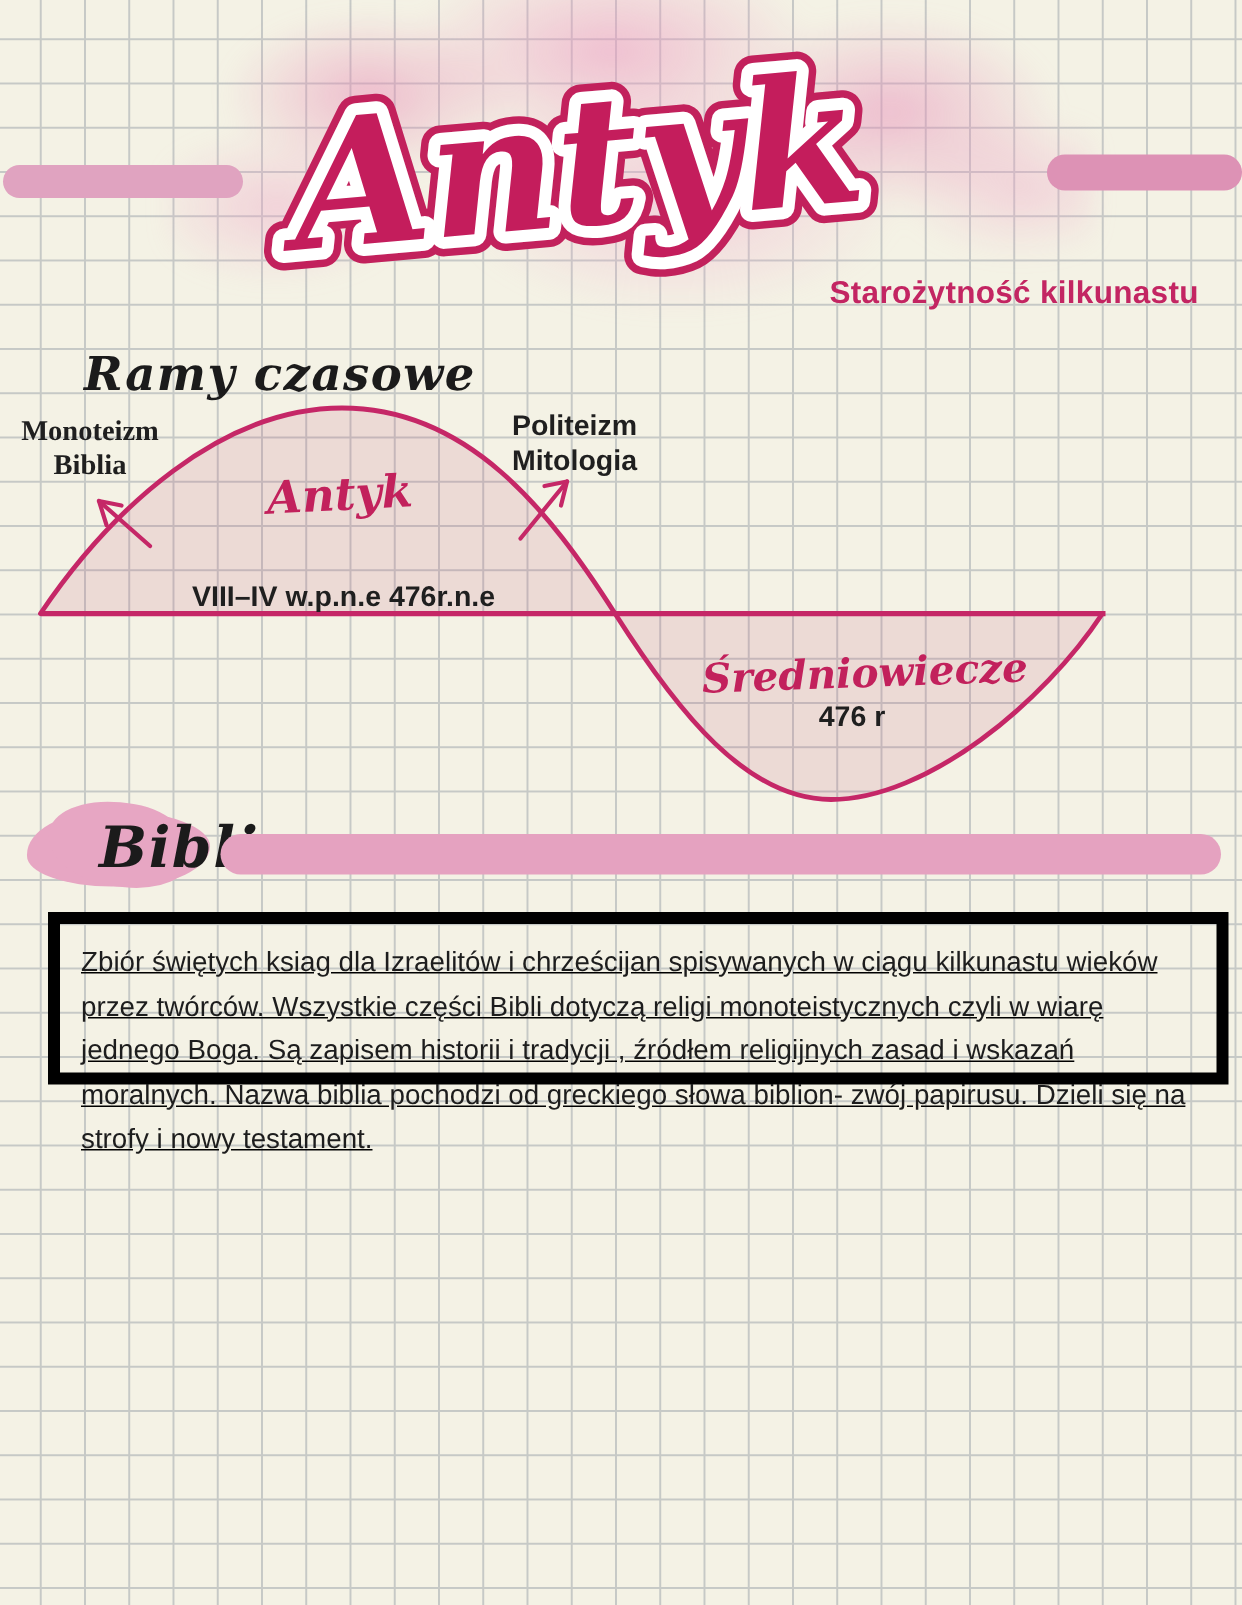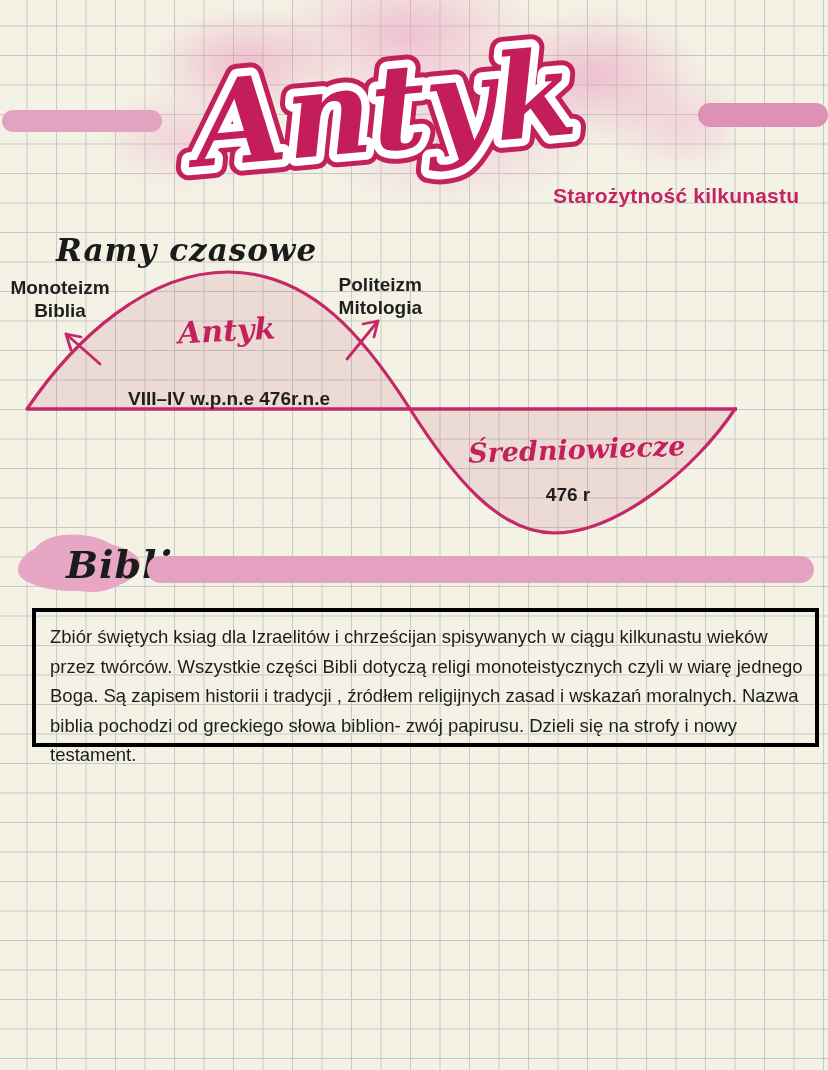--- a/index.html
+++ b/index.html
@@ -32,34 +32,34 @@
   .title-svg{left:150px;top:0px;}
   .title-outer{font-family:"DejaVu Serif",serif;font-style:italic;font-weight:900;font-size:118px;
     fill:none;stroke:#c2215c;stroke-width:26;stroke-linejoin:round;}
   .title-inner{font-family:"DejaVu Serif",serif;font-style:italic;font-weight:900;font-size:118px;
     fill:#c41d5c;stroke:#ffffff;stroke-width:16;stroke-linejoin:round;paint-order:stroke;}
   .subtitle{left:553px;top:184px;font-size:21px;font-weight:bold;color:#c32562;letter-spacing:.2px;}
   .script-black{font-family:"DejaVu Serif",serif;font-style:italic;font-weight:bold;color:#1b1b1b;margin-left:36px;}
   .script-pink{font-family:"DejaVu Serif",serif;font-style:italic;font-weight:bold;color:#c2215c;}
   .ramy-heading{left:20px;top:232px;font-size:31px;letter-spacing:1px;}
   .hand{color:#1f1f1f;font-weight:bold;font-size:19px;line-height:23px;}
-  .label-left{left:8px;top:276px;width:104px;text-align:center;}
-  .label-right{left:318px;top:273px;width:104px;text-align:right;}
+  .label-left{left:8px;top:276px;width:104px;text-align:center;font-family:Liberation Serif, serif;}
+  .label-right{left:331px;top:273px;width:104px;text-align:center;}
   .antyk-label{left:178px;top:313px;font-size:30px;transform:rotate(-3deg);}
   .range-label{left:128px;top:360px;font-size:19px;font-weight:bold;color:#1f1f1f;margin-top:28px;}
   .mid-group{left:468px;top:434px;width:200px;text-align:center;}
   .sred-label{font-size:27px;transform:rotate(-2deg);display:inline-block;}
-  .date-label{font-size:19px;font-weight:bold;color:#1f1f1f;margin-top:19px;}
+  .date-label{font-size:19px;font-weight:bold;color:#1f1f1f;margin-top:3px;}
   .biblia-highlight{left:18px;top:541px;width:122px;height:50px;background:#e7a6c3;
     border-radius:46% 54% 50% 50% / 62% 50% 58% 44%;}
   .biblia-highlight::after{content:"";position:absolute;left:14px;top:-6px;width:96px;height:56px;
     background:#e7a6c3;border-radius:50% 50% 46% 54% / 48% 60% 44% 58%;transform:rotate(6deg);}
   .biblia-heading{left:30px;top:542px;font-size:38px;letter-spacing:1px;}
   .biblia-bar{left:147px;top:556px;width:667px;height:27px;background:#e5a2c0;border-radius:14px;}
-  .desc-box{left:32px;top:608px;width:787px;height:139px;border:4px solid #000000;box-sizing:border-box;}
+  .desc-box{left:32px;top:608px;width:787px;height:115px;border:8px solid #000000;box-sizing:border-box;text-decoration:underline;}
   .desc-text{padding:10px 12px 0 14px;font-size:18.5px;line-height:29.6px;color:#1d1d1d;}
   svg{display:block;}
   .overlay{left:0;top:0;pointer-events:none;}
 </style>
 </head>
 <body>
 
 <div class="abs splash"></div>
 
 <div class="abs pink-bar bar-left"></div>

